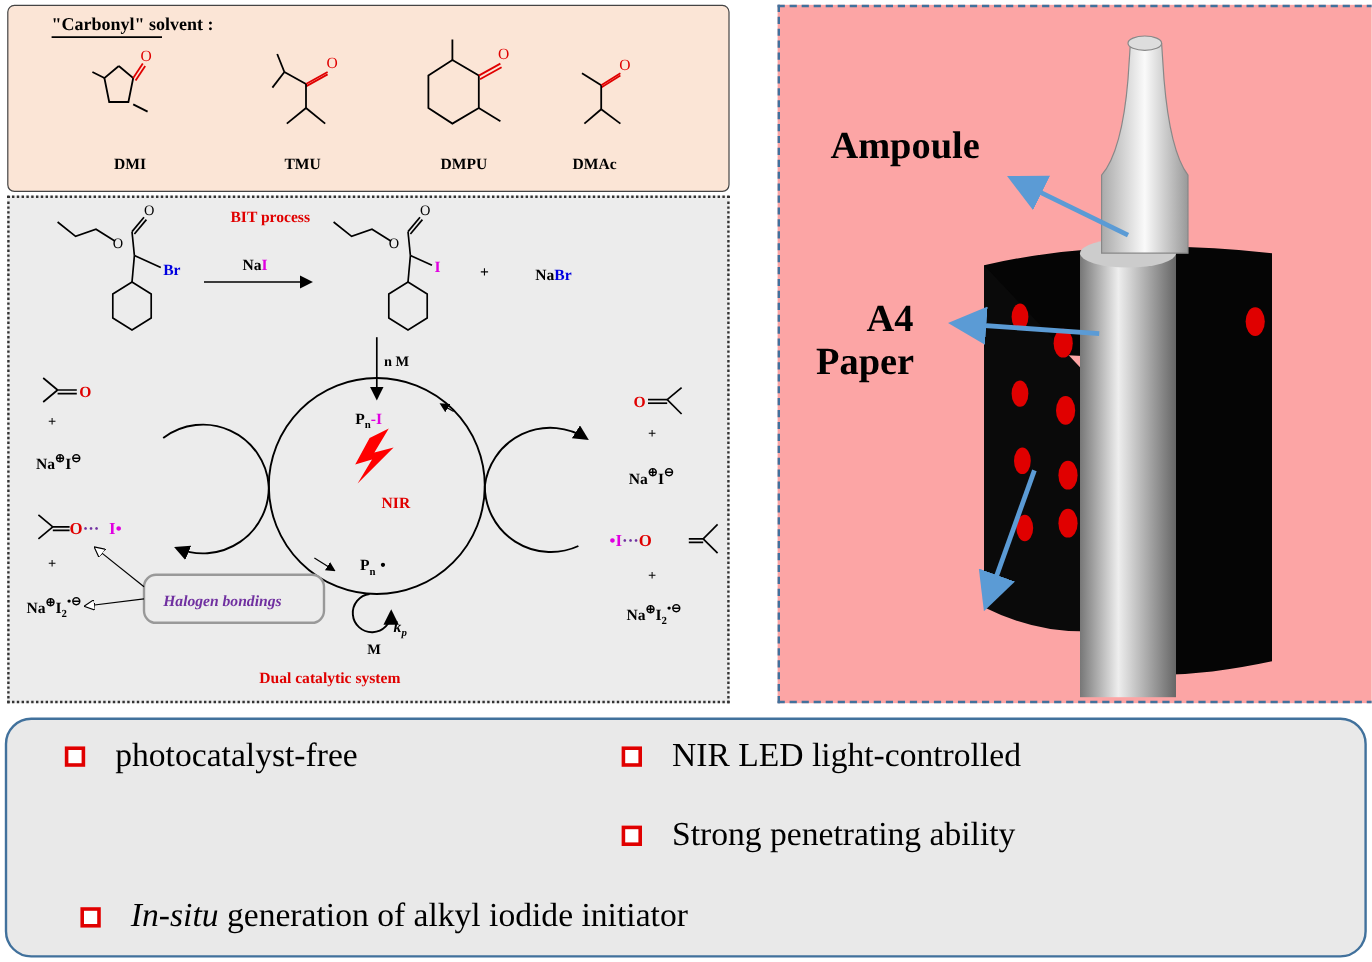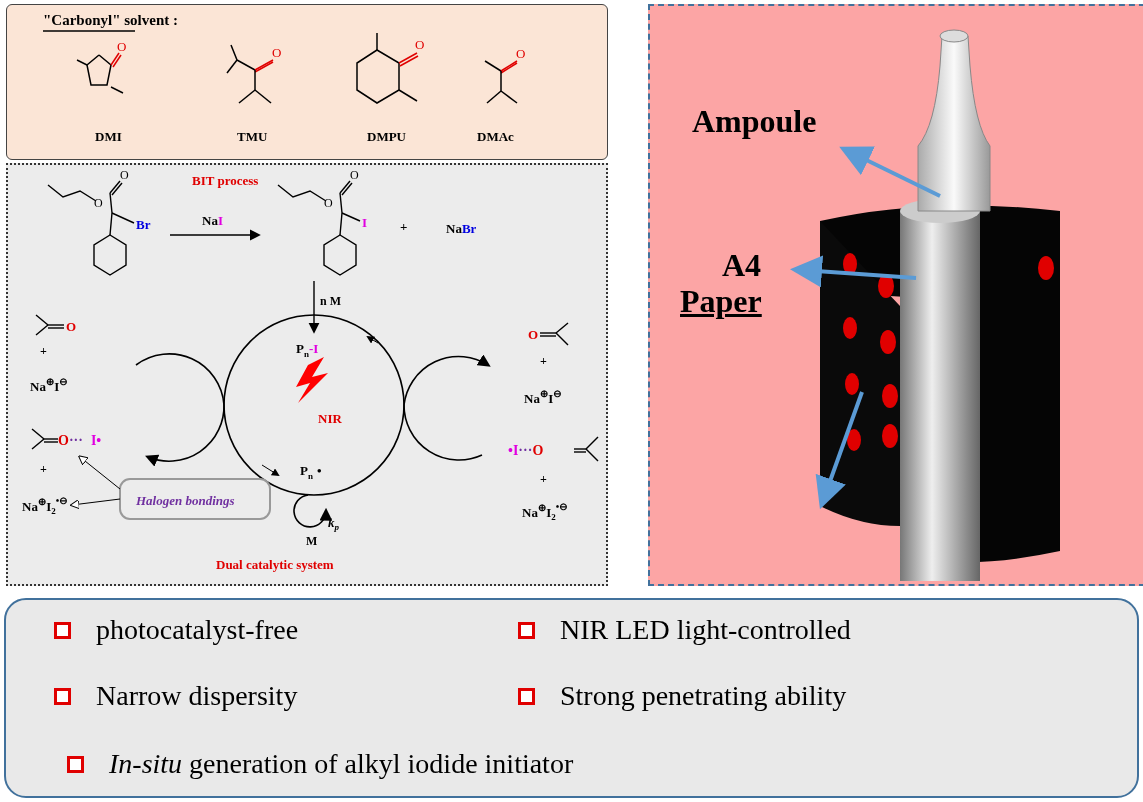--- a/index.html
+++ b/index.html
@@ -220,36 +220,32 @@
       <ellipse cx="240" cy="430" rx="8" ry="12"></ellipse>
       <ellipse cx="396" cy="262" rx="8" ry="12"></ellipse>
     </g>
 
     <line x1="290" y1="190" x2="200" y2="146" stroke="#5b9bd5" stroke-width="4" marker-end="url(#bah)"></line>
     <line x1="266" y1="272" x2="152" y2="264" stroke="#5b9bd5" stroke-width="4" marker-end="url(#bah)"></line>
     <line x1="212" y1="386" x2="174" y2="492" stroke="#5b9bd5" stroke-width="4" marker-end="url(#bah)"></line>
   </svg>
   <div class="photo-label" style="left:42px;top:98px;">Ampoule</div>
   <div class="photo-label" style="left:72px;top:242px;">A4</div>
-  <div class="photo-label" style="left:30px;top:278px;text-decoration:underline;">Paper</div>
+  <div class="photo-label" style="left:30px;top:278px;">Paper</div>
 </div>
 
 <div class="panel-features">
   <div class="feature" style="left:48px;top:14px;">
     <span class="bullet"></span>
     <span>photocatalyst-free</span>
   </div>
   <div class="feature" style="left:512px;top:14px;">
     <span class="bullet"></span>
     <span>NIR LED light-controlled</span>
   </div>
-  <div class="feature" style="left:48px;top:80px;">
-    <span class="bullet"></span>
-    <span>Narrow dispersity</span>
-  </div>
   <div class="feature" style="left:512px;top:80px;">
     <span class="bullet"></span>
     <span>Strong penetrating ability</span>
   </div>
   <div class="feature" style="left:48px;top:148px;margin-left:13px;">
     <span class="bullet"></span>
     <span><i>In-situ</i><span style="white-space:pre"> generation of alkyl iodide initiator</span></span>
   </div>
 </div>
 

